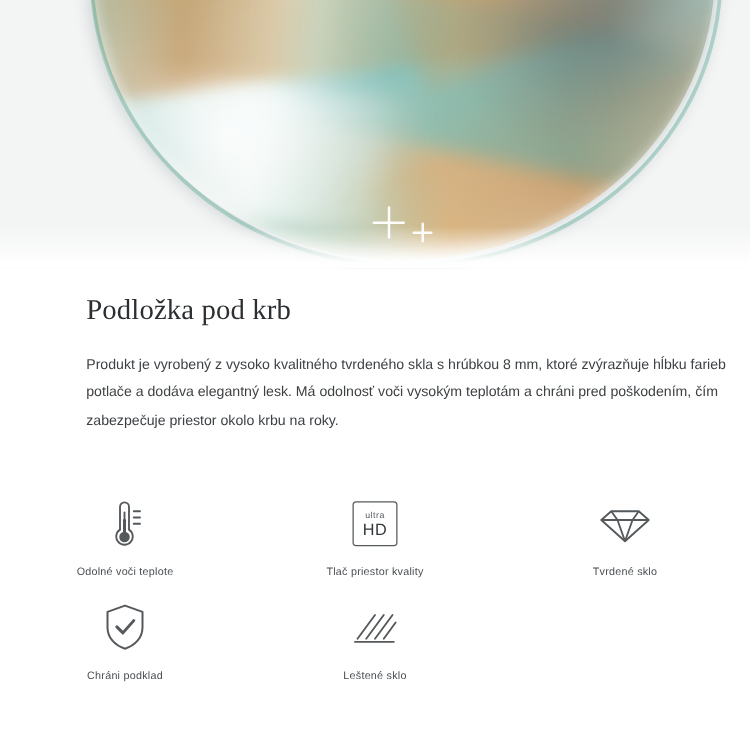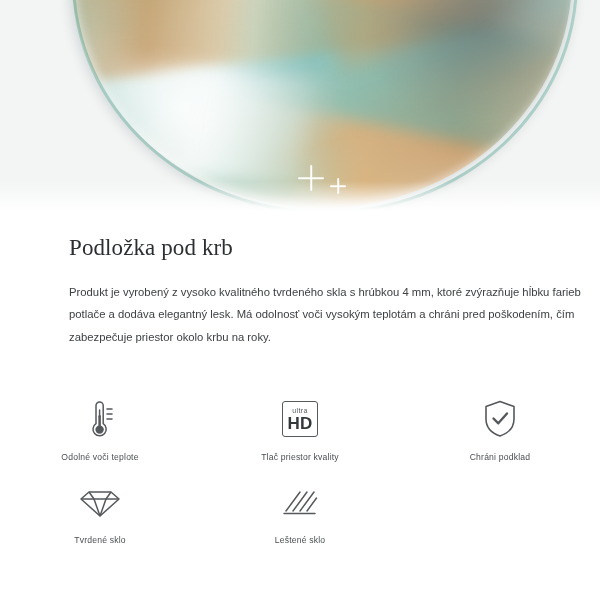--- a/index.html
+++ b/index.html
@@ -211,22 +211,22 @@
     justify-content: center;
     line-height: 1;
   }
   .hd-box .ultra {
     font-size: 7px;
     color: #555a5d;
     letter-spacing: 0.4px;
     margin-bottom: 1px;
   }
   .hd-box .hd {
-    font-size: 17px;
-    font-weight: bold;
+    font-size: 13px;
+    font-weight: normal;
     color: #33383b;
     letter-spacing: 0.3px;
   }
   svg { display: block; }
 </style>
 </head>
 <body>
 
 <div class="page">
 
@@ -242,21 +242,21 @@
     <div class="disc-edge"></div>
     <div class="sparkle s1"></div>
     <div class="sparkle s2"></div>
     <div class="hero-fade"></div>
   </div>
 
   <div class="content">
     <h1 class="headline">
       <span>Podložka pod krb</span>
     </h1>
-    <p class="paragraph">Produkt je vyrobený z vysoko kvalitného tvrdeného skla s hrúbkou 4 mm, ktoré zvýrazňuje hĺbku farieb potlače a dodáva elegantný lesk. Má odolnosť voči vysokým teplotám a chráni pred poškodením, čím zabezpečuje priestor okolo krbu na roky.</p>
+    <p class="paragraph">Produkt je vyrobený z vysoko kvalitného tvrdeného skla s hrúbkou 8 mm, ktoré zvýrazňuje hĺbku farieb potlače a dodáva elegantný lesk. Má odolnosť voči vysokým teplotám a chráni pred poškodením, čím zabezpečuje priestor okolo krbu na roky.</p>
   </div>
 
   <div class="features">
 
     <div class="feature">
       <div class="glyph">
         <svg width="42" height="44" viewBox="0 0 42 44">
           <g fill="none" stroke="#55595c" stroke-width="1.5" stroke-linecap="round">
             <path d="M17 8.5a3.6 3.6 0 0 1 7.2 0v18.2a6.6 6.6 0 1 1-7.2 0z"></path>
             <line x1="20.6" y1="13" x2="20.6" y2="30"></line>
@@ -276,40 +276,40 @@
         <div class="hd-box">
           <span class="ultra">ultra</span>
           <span class="hd">HD</span>
         </div>
       </div>
       <div class="caption">Tlač priestor kvality</div>
     </div>
 
     <div class="feature">
       <div class="glyph">
-        <svg width="40" height="44" viewBox="0 0 40 44">
-          <path d="M20 4.5 34 9.5v12.2c0 8.6-5.9 14.6-14 17.3-8.1-2.7-14-8.7-14-17.3V9.5z" fill="none" stroke="#55595c" stroke-width="1.6" stroke-linejoin="round"></path>
-          <path d="M13.5 21.5 18.3 26.3 27 16.5" fill="none" stroke="#55595c" stroke-width="2.4" stroke-linecap="round" stroke-linejoin="round"></path>
-        </svg>
-      </div>
-      <div class="caption">Chráni podklad</div>
-    </div>
-
-    <div class="feature">
-      <div class="glyph">
         <svg width="44" height="40" viewBox="0 0 44 40">
           <g fill="none" stroke="#55595c" stroke-width="1.5" stroke-linejoin="round">
             <path d="M11 10h22l8 7-19 17L3 17z"></path>
             <path d="M3 17h38"></path>
             <path d="M11 10 16 17 22 34"></path>
             <path d="M33 10 28 17 22 34"></path>
           </g>
         </svg>
       </div>
       <div class="caption">Tvrdené sklo</div>
+    </div>
+
+    <div class="feature">
+      <div class="glyph">
+        <svg width="40" height="44" viewBox="0 0 40 44">
+          <path d="M20 4.5 34 9.5v12.2c0 8.6-5.9 14.6-14 17.3-8.1-2.7-14-8.7-14-17.3V9.5z" fill="none" stroke="#55595c" stroke-width="1.6" stroke-linejoin="round"></path>
+          <path d="M13.5 21.5 18.3 26.3 27 16.5" fill="none" stroke="#55595c" stroke-width="2.4" stroke-linecap="round" stroke-linejoin="round"></path>
+        </svg>
+      </div>
+      <div class="caption">Chráni podklad</div>
     </div>
 
     <div class="feature">
       <div class="glyph">
         <svg width="44" height="40" viewBox="0 0 44 40">
           <g stroke="#55595c" stroke-width="1.5" stroke-linecap="round">
             <line x1="8" y1="29" x2="22" y2="10"></line>
             <line x1="15" y1="29" x2="29" y2="10"></line>
             <line x1="22" y1="29" x2="36" y2="10"></line>
             <line x1="29" y1="29" x2="38.5" y2="16"></line>

